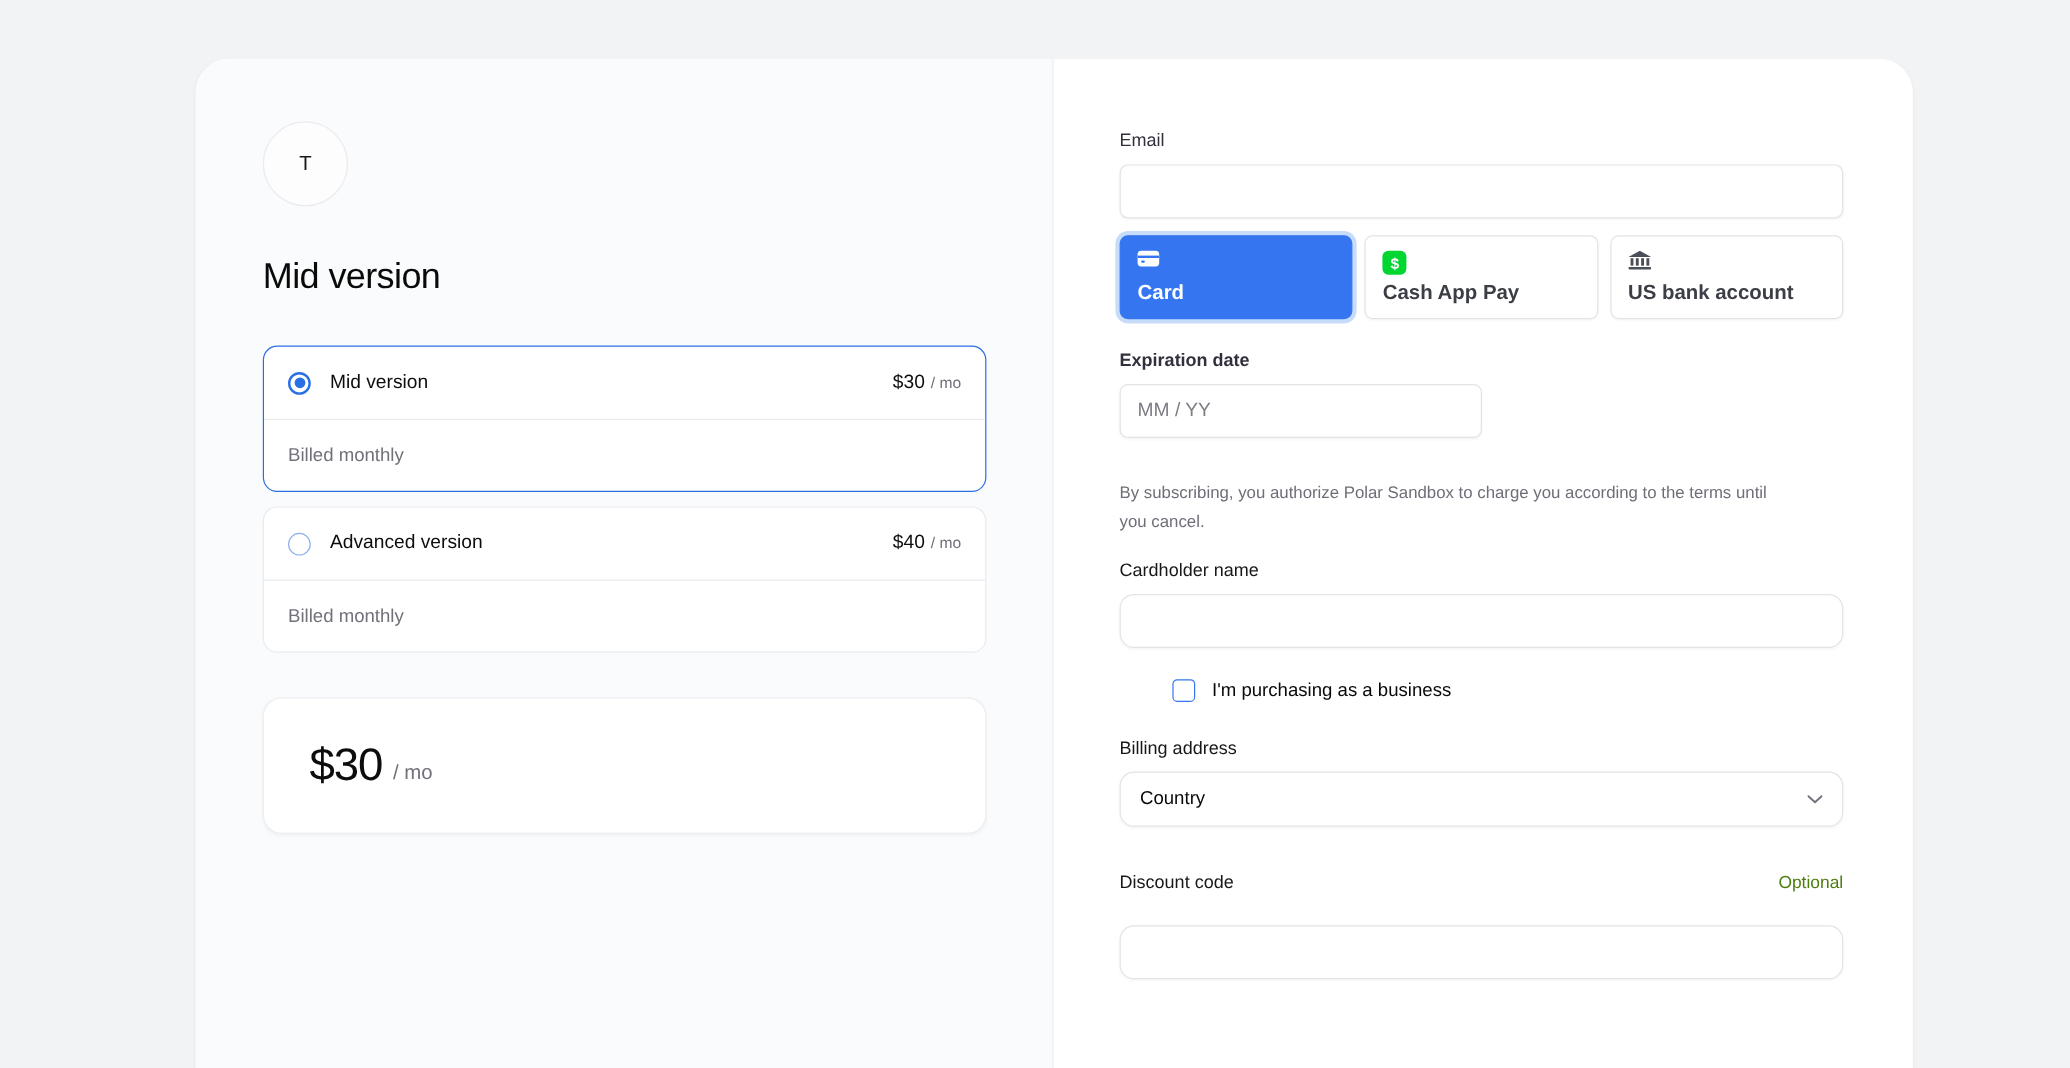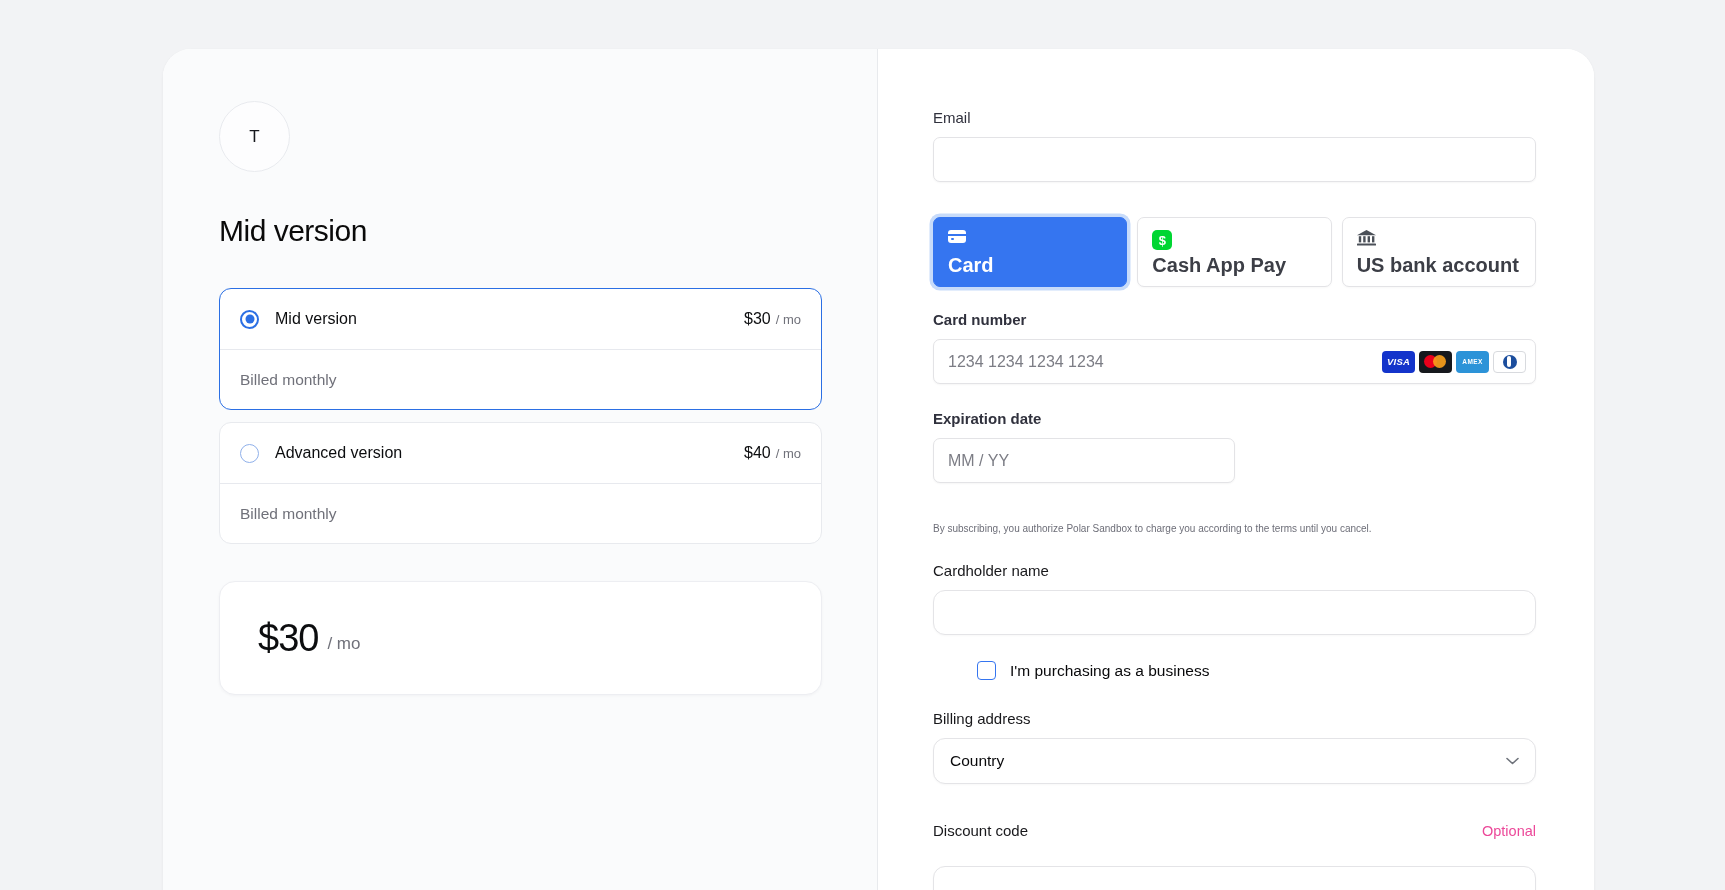--- a/index.html
+++ b/index.html
@@ -59,30 +59,30 @@
   
   .right-panel{ flex:1; background:#ffffff; padding:58px 58px 0 55px; }
   .stripe-label{ display:block; font-size:15px; color:#30313d; font-weight:500; margin-bottom:8px; line-height:22px; }
   .stripe-label.bold{ font-weight:700; }
   .stripe-input{
     width:100%; height:45px; border:1px solid #e3e3e6; border-radius:7px; background:#fff;
     box-shadow:0 1px 2px rgba(0,0,0,.04); padding:0 14px; font-size:16px;
     font-family:"Liberation Sans","DejaVu Sans",sans-serif; color:#30313d; outline:none;
   }
   .stripe-input::placeholder{ color:#7c7d85; }
-  .field-email{ margin-bottom:35px; }
+  .field-email{ margin-bottom:14px; }
   
   .pm-tabs{ display:flex; gap:10px; margin-bottom:22px; }
   .pm-tab{
     flex:1; height:70px; border:1px solid #e3e3e6; border-radius:7px; background:#fff;
     box-shadow:0 1px 2px rgba(0,0,0,.03);
     padding:12px 14px; display:flex; flex-direction:column; justify-content:space-between;
     cursor:pointer;
   }
-  .pm-tab .pm-label{ font-size:20px; font-weight:700; color:#3c3e46; line-height:18px; }
+  .pm-tab .pm-label{ font-size:17px; font-weight:700; color:#3c3e46; line-height:18px; }
   .pm-tab.selected{ background:#3575f0; border-color:#3575f0;
     box-shadow:0 0 0 3.5px #c7dbfa; }
   .pm-tab.selected .pm-label{ color:#ffffff; }
   .cardface-icon{ width:18px; height:13px; background:#ffffff; border-radius:3px; position:relative; overflow:hidden; }
   .cardface-icon .stripe{ position:absolute; left:0; right:0; top:3.5px; height:2.4px; background:#3575f0; }
   .cardface-icon .chip{ position:absolute; left:3px; top:8.2px; width:3.4px; height:1.8px; border-radius:1px; background:#3575f0; }
   .cashapp-icon{ width:20px; height:20px; border-radius:5px; background:#00d632;
     display:flex; align-items:center; justify-content:center;
     color:#fff; font-size:13px; font-weight:700; }
   .bank-icon{ width:19px; height:16px; }
@@ -99,42 +99,42 @@
   .brand.diners{ background:#ffffff; border:1px solid #d8dade; }
   .brand.diners .globe{ width:14px; height:14px; border-radius:50%; background:#1c4e9d; position:relative; }
   .brand.diners .globe::after{ content:""; position:absolute; left:4.6px; top:1.5px; width:4.4px; height:11px; background:#fff; border-radius:2px; }
   
   .two-col{ display:grid; grid-template-columns:1fr 1fr; margin-top:24px; }
   .cvc-icon{ position:absolute; right:12px; top:50%; transform:translateY(-50%);
     width:29px; height:20px; border:2px solid #767a83; border-radius:3.5px; }
   .cvc-icon .bar{ position:absolute; left:-2px; right:-2px; top:1.5px; height:4.5px; background:#767a83; }
   .cvc-icon .num{ position:absolute; right:-4px; bottom:-5px; background:#fff; padding-left:2px;
     font-size:8.5px; font-weight:700; color:#767a83; letter-spacing:.3px; }
-  .disclaimer{ margin-top:34px; font-size:10px; line-height:23.5px; color:#6d6e78; max-width:565px; }
+  .disclaimer{ margin-top:34px; font-size:14px; line-height:23.5px; color:#6d6e78; max-width:565px; }
   
   .polar-section{ margin-top:19px; }
   .polar-label{ display:block; font-size:15px; font-weight:500; color:#18181b; margin-bottom:8px; line-height:22px; }
   .polar-input{
     width:100%; height:45px; border:1px solid #e4e4e7; border-radius:12px; background:#fff;
     box-shadow:0 1px 2px rgba(0,0,0,.03); padding:0 16px; font-size:15.5px;
     font-family:"Liberation Sans","DejaVu Sans",sans-serif; color:#09090b; outline:none;
   }
   .checkbox-row{ margin-top:26px; display:flex; align-items:flex-end; gap:14px;margin-left:44px; }
   .checkbox{ width:19px; height:19px; border:1.5px solid #3575f0; border-radius:4px; background:#fff; cursor:pointer; flex:none; }
   .checkbox-label{ font-size:15.5px; color:#09090b; }
   .billing-section{ margin-top:28px; }
   .select{
     width:100%; height:46px; border:1px solid #e4e4e7; border-radius:12px; background:#fff;
     box-shadow:0 1px 2px rgba(0,0,0,.03); padding:0 16px; display:flex; align-items:center;
     font-size:15.5px; color:#09090b; cursor:pointer;
   }
   .select .chev{ margin-left:auto; display:flex; }
   .discount-section{ margin-top:36px; }
   .label-row{ display:flex; align-items:center; justify-content:space-between; margin-bottom:24px; }
-  .optional{ font-size:14.5px; color:#ec4899; }
+  .optional{ font-size:14.5px; color:#4d7c0f; }
 </style>
 </head>
 <body>
 
 <div class="checkout-card">
 
   <div class="left-panel">
     <div class="left-inner">
       <div class="avatar">
         <span>T</span>
@@ -206,41 +206,20 @@
           <rect x="1.8" y="6.2" width="2.4" height="6.2"></rect>
           <rect x="6.2" y="6.2" width="2.4" height="6.2"></rect>
           <rect x="10.6" y="6.2" width="2.4" height="6.2"></rect>
           <rect x="15.0" y="6.2" width="2.4" height="6.2"></rect>
           <rect x="0" y="13.4" width="19" height="2.2" rx="0.6"></rect>
         </svg>
         <span class="pm-label">US bank account</span>
       </div>
     </div>
 
-    <div>
-      <label class="stripe-label bold">Card number</label>
-      <div class="input-wrap">
-        <input class="stripe-input" type="text" placeholder="1234 1234 1234 1234" style="">
-        <div class="brand-icons">
-          <span class="brand visa">
-              <span>VISA</span>
-            </span>
-          <span class="brand mc">
-              <span class="c1"></span>
-              <span class="c2"></span>
-            </span>
-          <span class="brand amex">
-              <span>AMEX</span>
-            </span>
-          <span class="brand diners">
-              <span class="globe"></span>
-            </span>
-        </div>
-      </div>
-    </div>
 
     <div class="two-col">
       <div>
         <label class="stripe-label bold">Expiration date</label>
         <input class="stripe-input" type="text" placeholder="MM / YY" style="">
       </div>
     </div>
 
     <p class="disclaimer">By subscribing, you authorize Polar Sandbox to charge you according to the terms until you cancel.</p>
 

